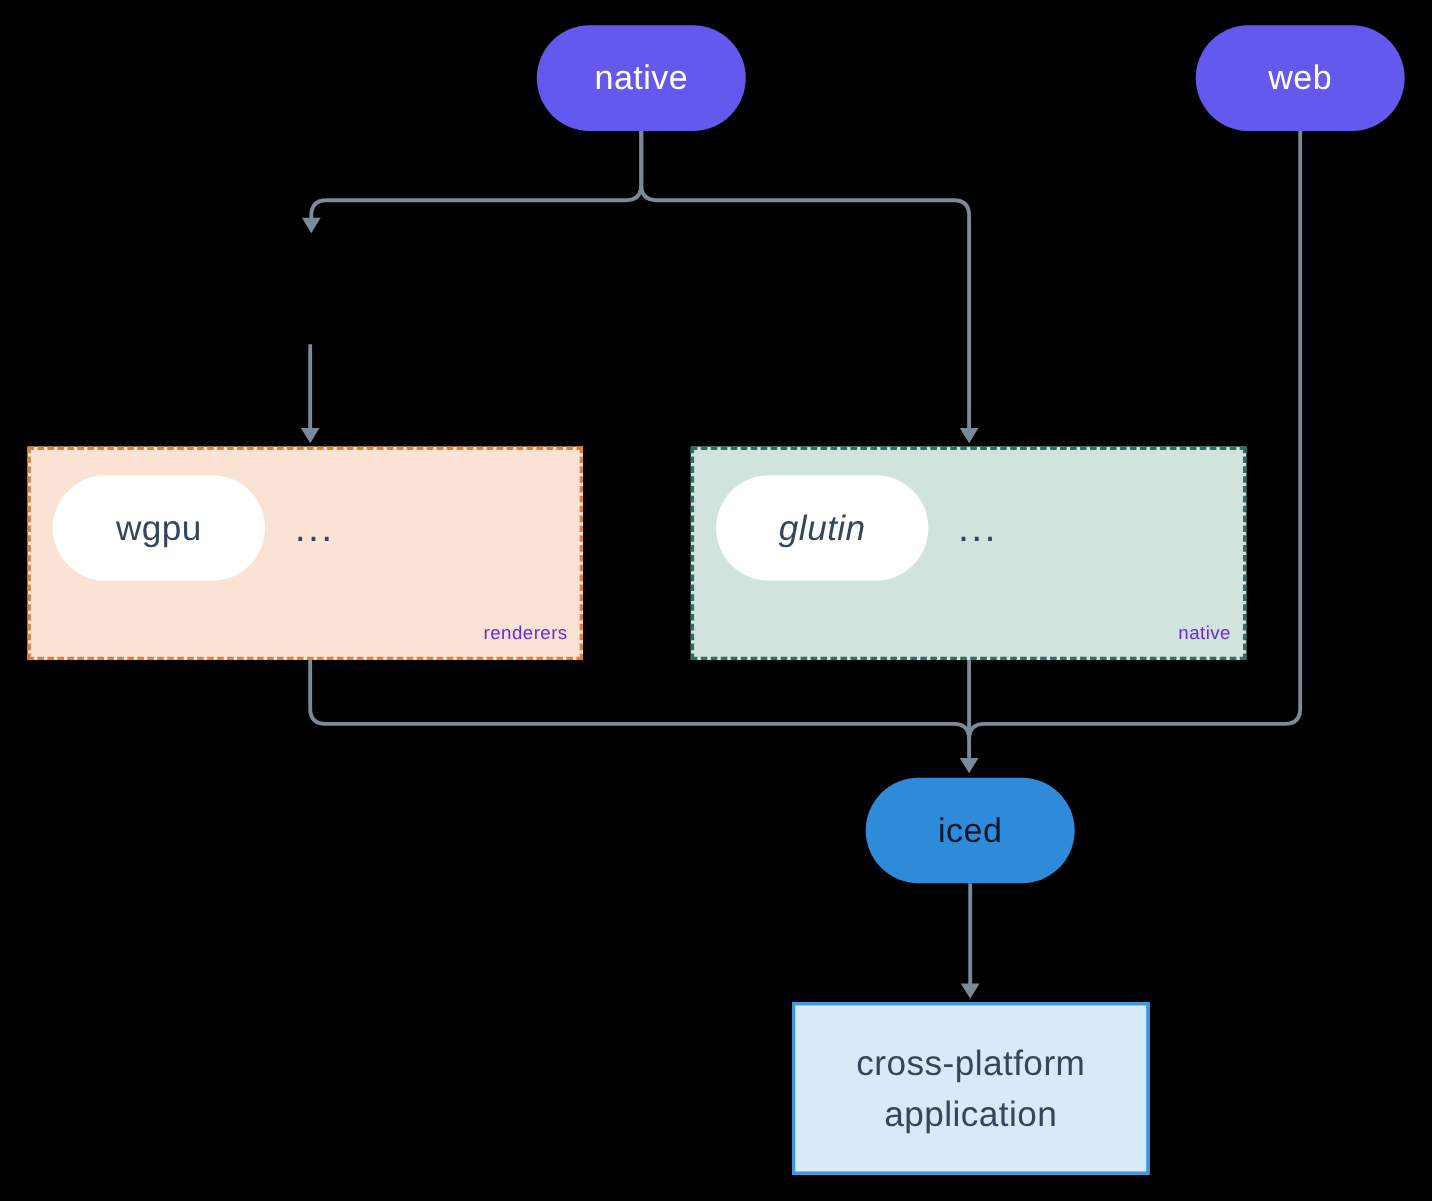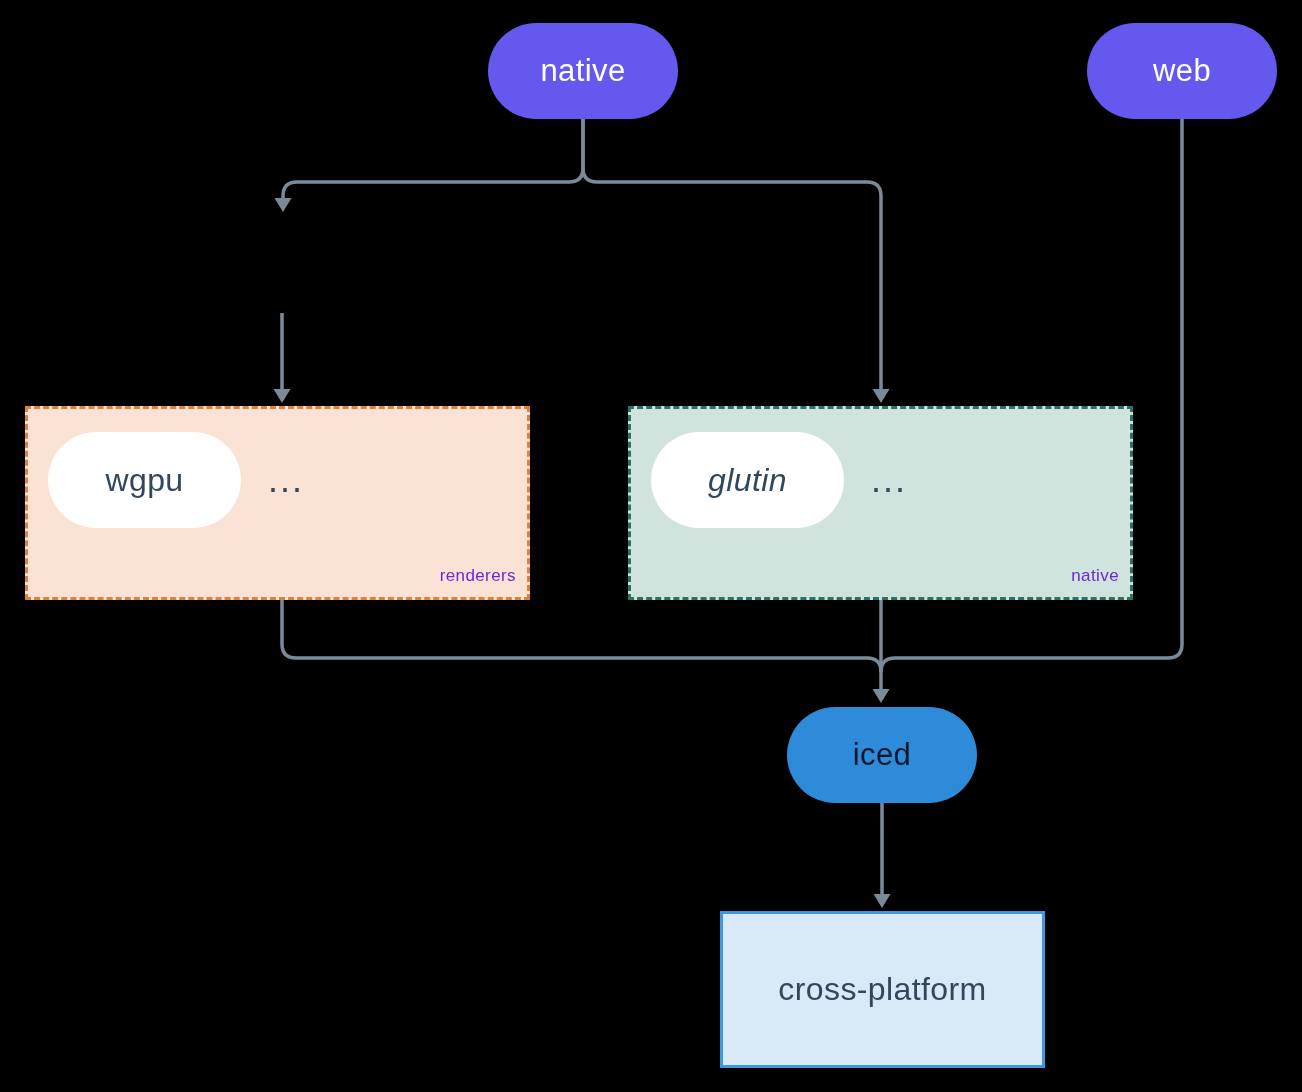--- a/index.html
+++ b/index.html
@@ -98,15 +98,16 @@
     </div>
     <div class="group-label">native</div>
   </div>
 
   <div class="pill node-pill" style="left: 787px; top: 707px; width: 190px; background-color: rgb(46, 139, 217); color: #0f172a;">
     <span>iced</span>
   </div>
 
   <div class="appbox" style="background-color: rgb(216, 233, 248); border-color: rgb(63, 151, 225);">
     <div>cross-platform</div>
+    <div>application</div>
   </div>
 
 </div>
 
 </body></html>

